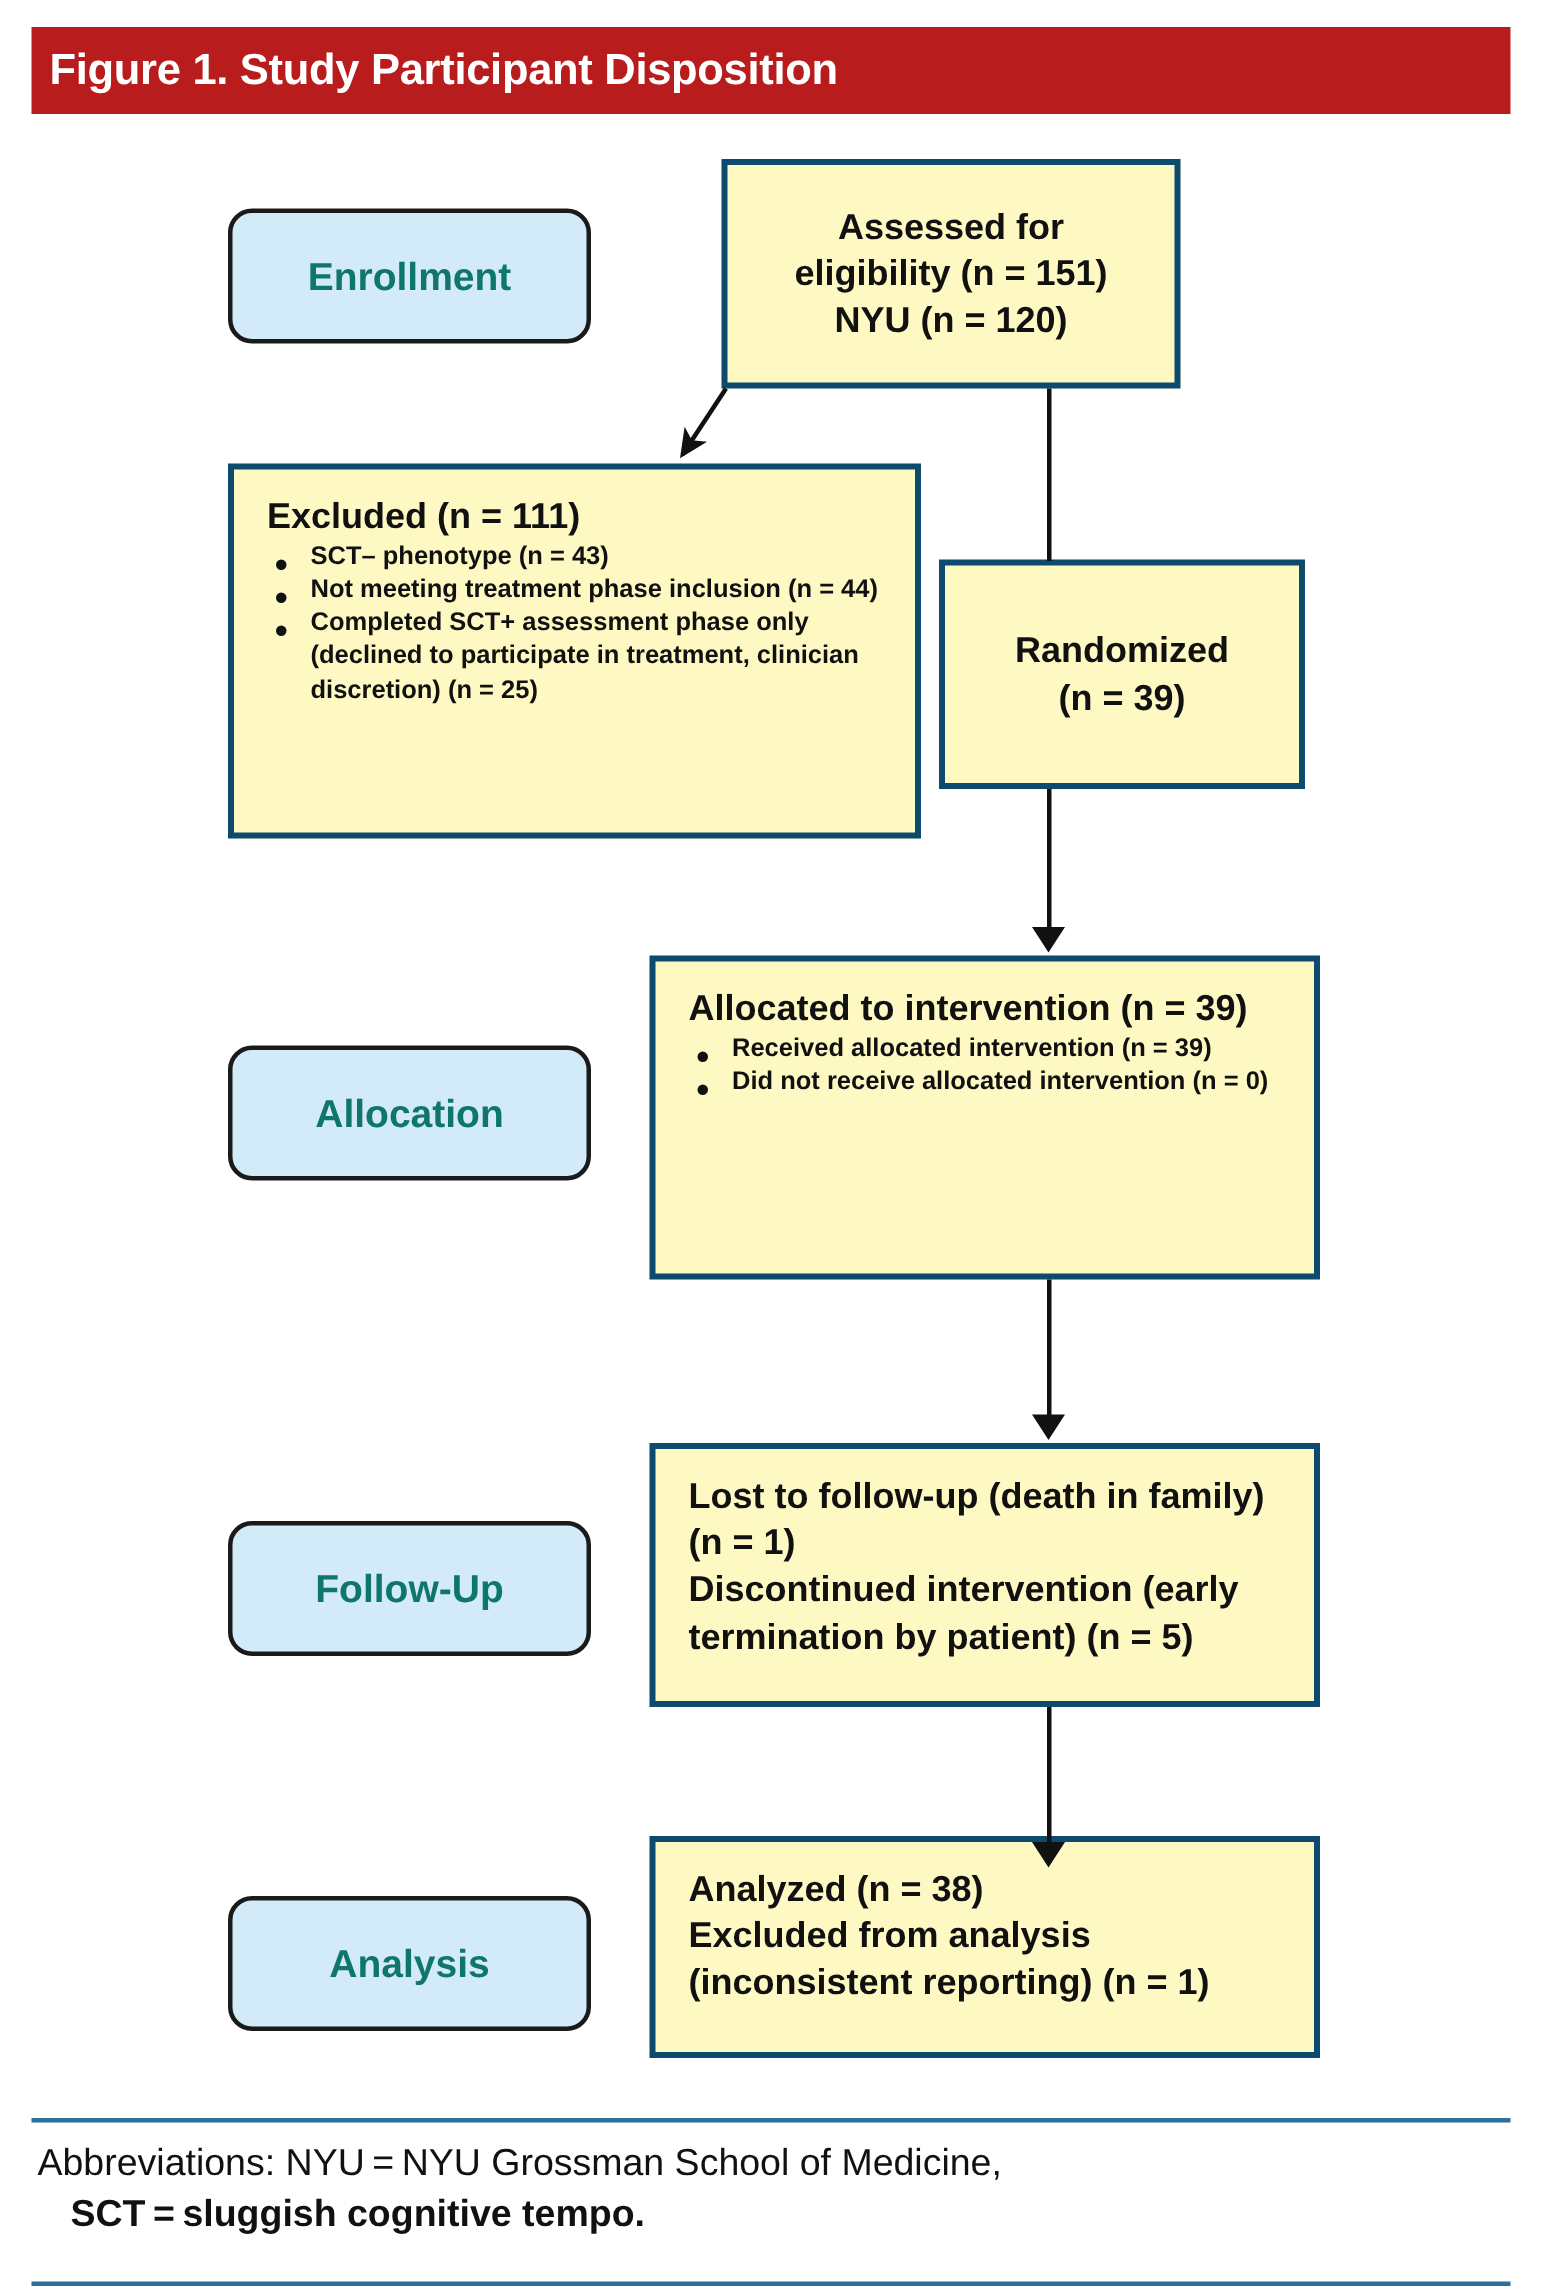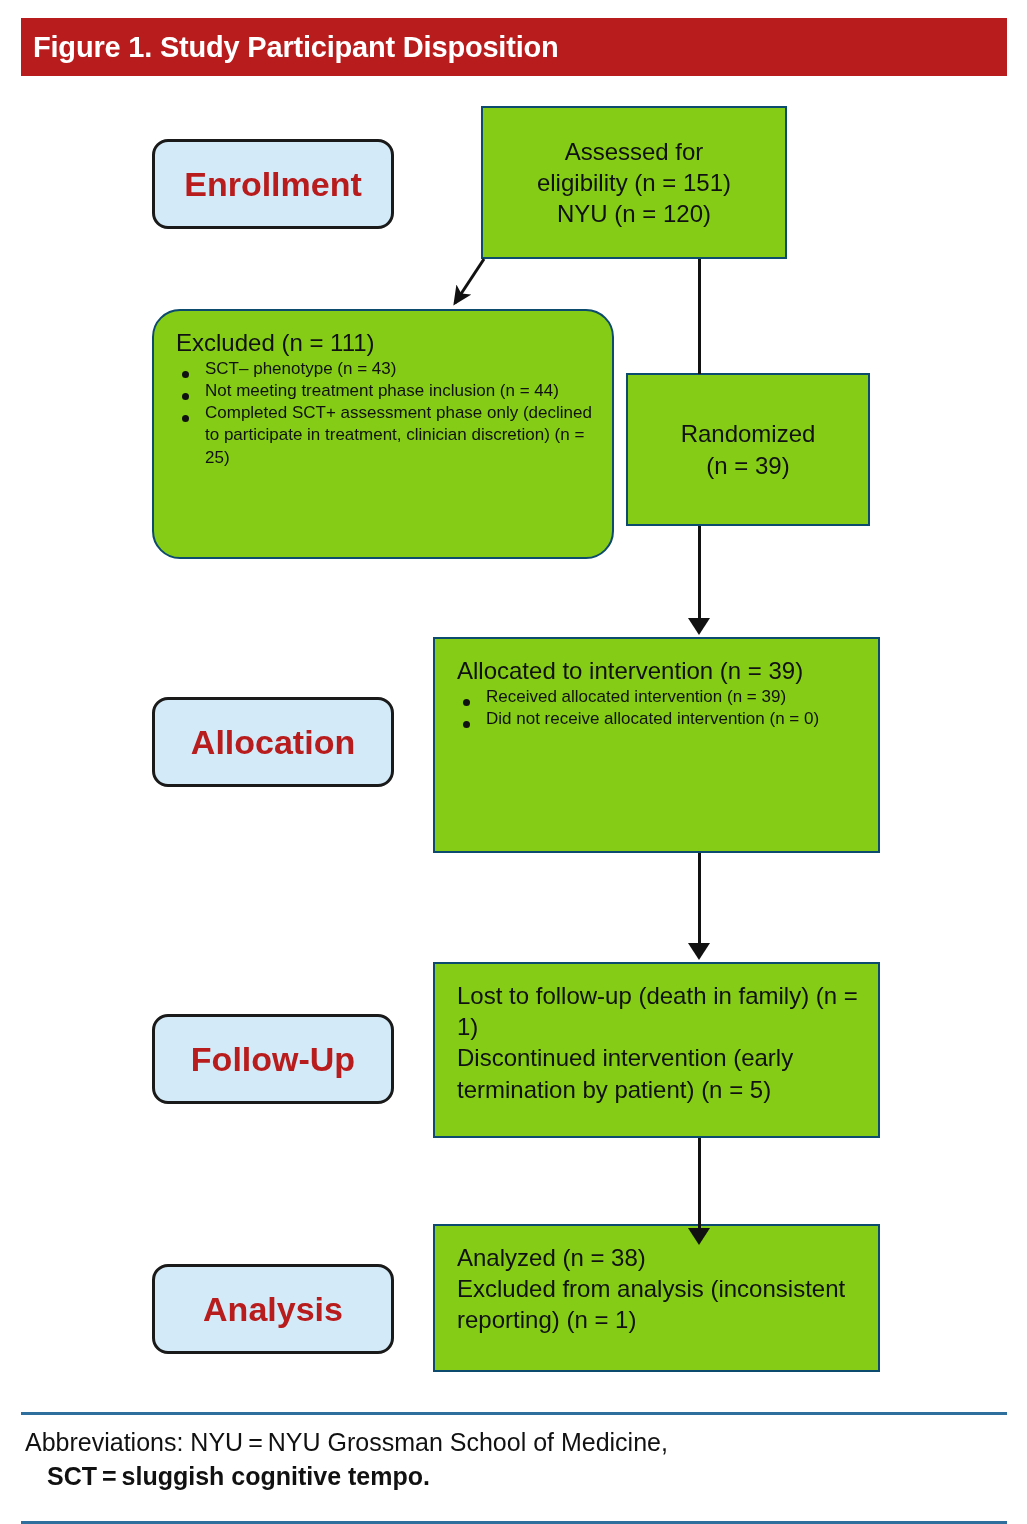--- a/index.html
+++ b/index.html
@@ -42,50 +42,51 @@
   
   .stage-label {
     position: absolute;
     width: 242px; height: 90px;
     background: #d3eaf8;
     border: 3px solid #1a1a1a;
     border-radius: 16px;
     display: flex; align-items: center; justify-content: center;
   }
   .stage-label span {
-    font-size: 34px;
+    font-size: 26px;
     font-weight: bold;
-    color: #b91c1c;
+    color: #0f766e;
   }
   #label-enrollment { left: 152px; top: 139px; }
   #label-allocation { left: 152px; top: 697px; }
   #label-followup   { left: 152px; top: 1014px; }
   #label-analysis   { left: 152px; top: 1264px; }
 
   
   .flow-box {
     position: absolute;
-    background: #84cc16;
-    border: 2px solid #0c4a6e;
+    background: #fef9c3;
+    border: 4px solid #0c4a6e;
+    font-weight: bold;
   }
   .flow-box .box-text {
     font-size: 24px;
     line-height: 1.30;
     color: #111111;
   }
   .flow-box.centered {
     display: flex; align-items: center; justify-content: center;
     text-align: center;
   }
   .flow-box.left-aligned {
     padding: 16px 14px 10px 22px;
   }
 
   #box-assessed   { left: 481px; top: 106px;  width: 306px; height: 153px; }
-  #box-excluded   { left: 152px; top: 309px;  width: 462px; height: 250px; border-radius: 28px; }
+  #box-excluded   { left: 152px; top: 309px;  width: 462px; height: 250px; }
   #box-randomized { left: 626px; top: 373px;  width: 244px; height: 153px; }
   #box-allocated  { left: 433px; top: 637px;  width: 447px; height: 216px; }
   #box-followup   { left: 433px; top: 962px;  width: 447px; height: 176px; }
   #box-analysis   { left: 433px; top: 1224px; width: 447px; height: 148px; }
 
   .box-line { display: block; }
 
   
   ul.bullets {
     margin: 0; padding: 0;

